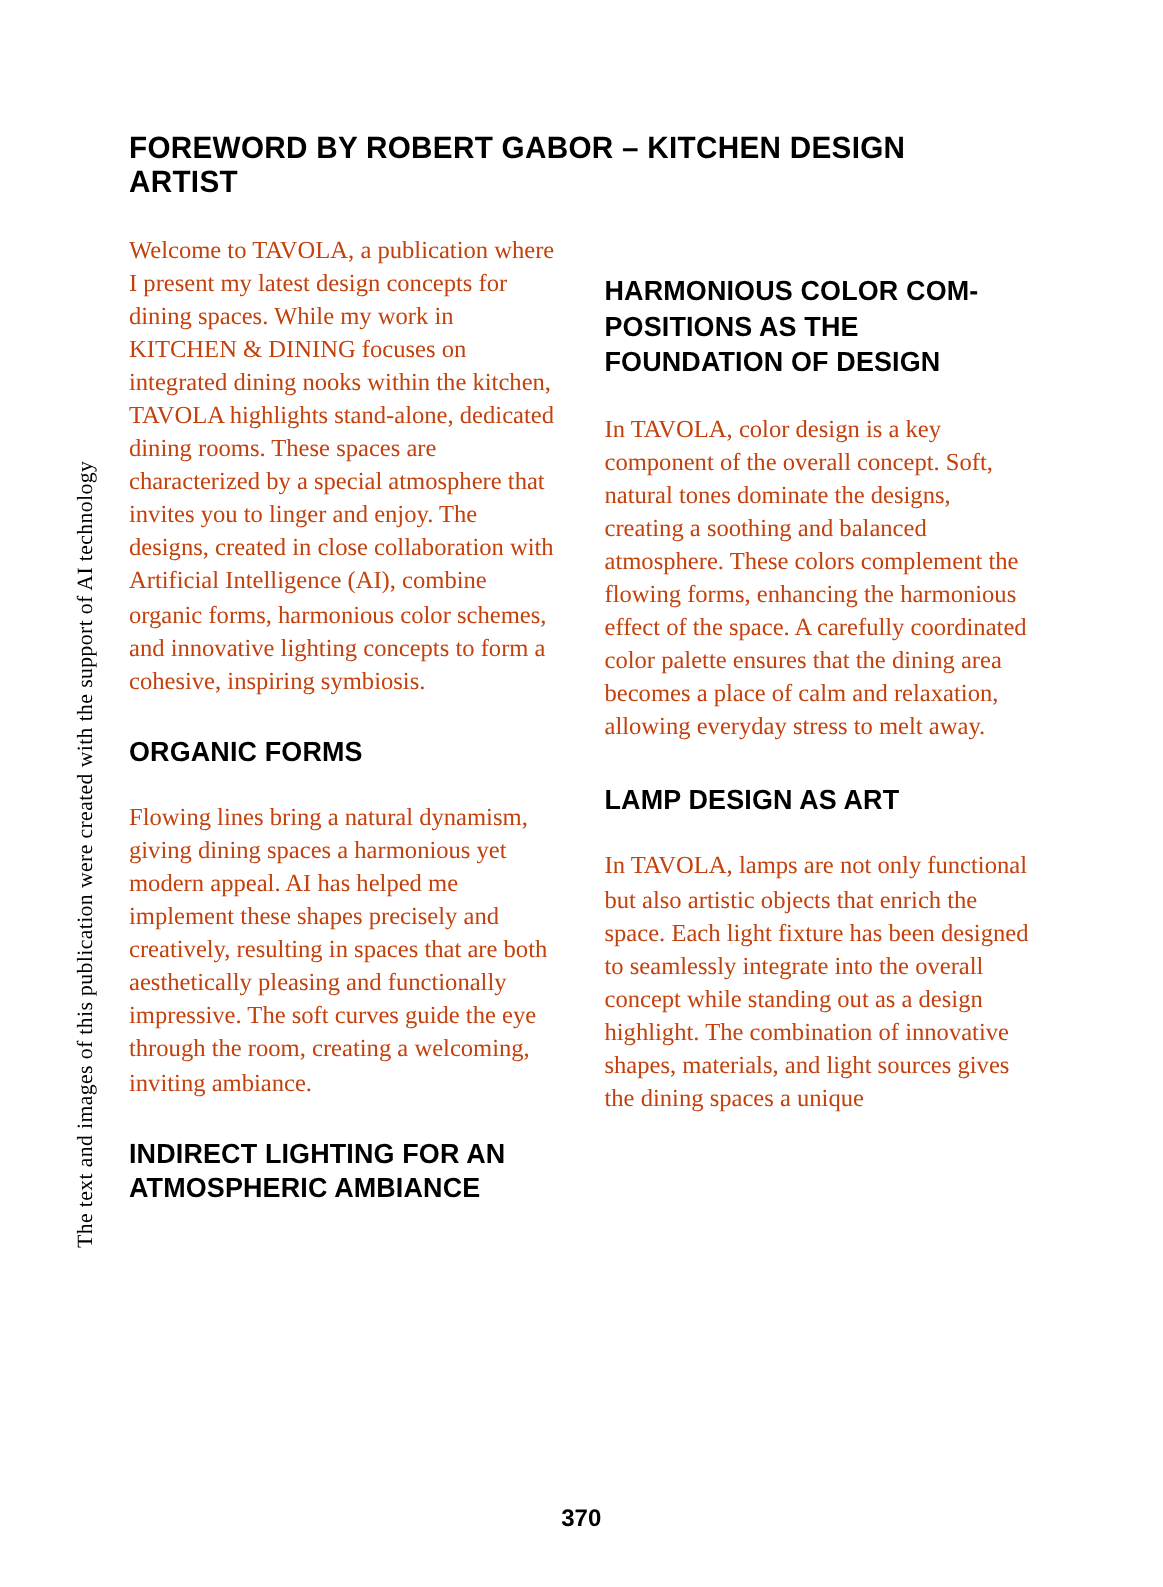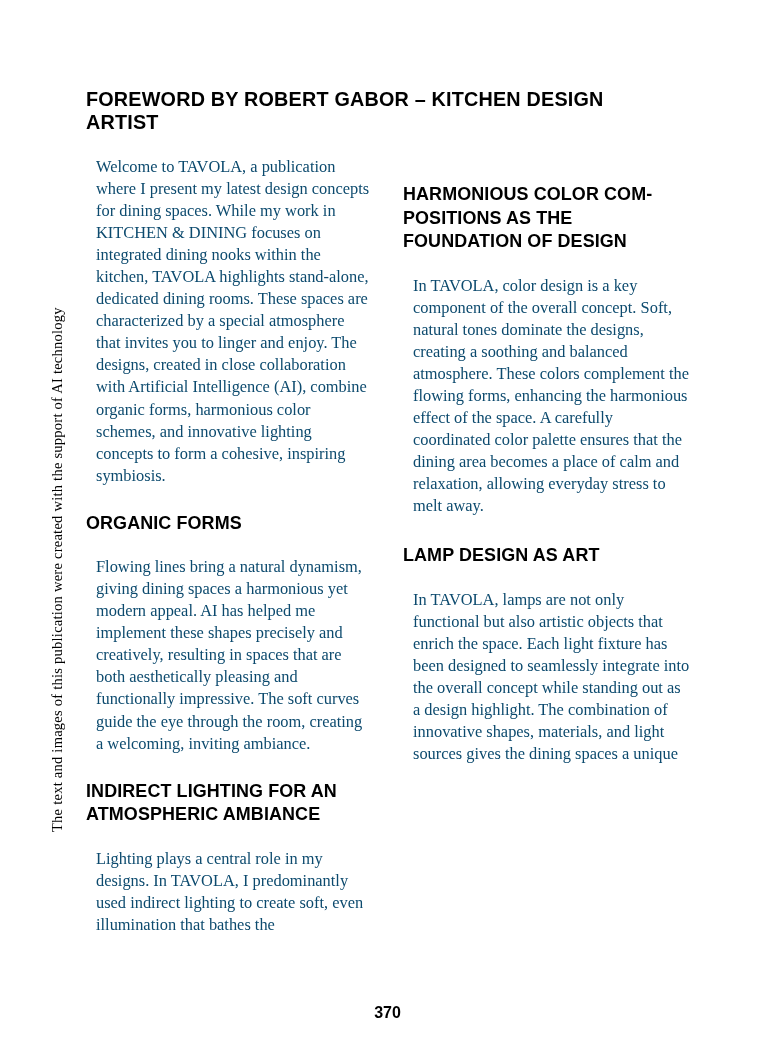--- a/index.html
+++ b/index.html
@@ -64,26 +64,26 @@
     height: 820px;
     display: flex;
     gap: 30px;
   }
   .col {
     width: 287px;
     flex: 0 0 287px;
   }
 
   p.body {
-    margin: 0 0 0 10px;
+    margin: 0 0 0 0;
     font-family: "Liberation Serif", serif;
     font-size: 16.4px;
     line-height: 22.05px;
     text-align: left;
-    color: #0c4a6e;
+    color: #c2410c;
     hyphens: manual;
   }
 
   h2.section-head {
     margin: 0;
     font-family: "Liberation Sans", sans-serif;
     font-weight: bold;
     font-size: 18.5px;
     line-height: 23.5px;
     letter-spacing: 0.1px;
@@ -130,21 +130,20 @@
       <div class="gap-before-head"></div>
       <h2 class="section-head">ORGANIC FORMS</h2>
       <div class="gap-after-head"></div>
 
       <p class="body">Flowing lines bring a natural dynamism, giving dining spaces a harmonious yet modern appeal. AI has helped me implement these shapes precisely and creatively, resulting in spaces that are both aesthetically pleasing and functionally impressive. The soft curves guide the eye through the room, creating a welcoming, inviting ambiance.</p>
 
       <div class="gap-before-head"></div>
       <h2 class="section-head">INDIRECT LIGHTING FOR AN ATMOSPHERIC AMBIANCE</h2>
       <div class="gap-after-head"></div>
 
-      <p class="body">Lighting plays a central role in my designs. In TAVOLA, I predominantly used indirect lighting to create soft, even illumination that bathes the</p>
     </div>
 
     <div class="col">
 
       <div class="gap-before-head-r"></div>
       <h2 class="section-head">HARMONIOUS COLOR COM-POSITIONS AS THE FOUNDATION OF DESIGN</h2>
       <div class="gap-after-head-r"></div>
 
       <p class="body">In TAVOLA, color design is a key component of the overall concept. Soft, natural tones dominate the designs, creating a soothing and balanced atmosphere. These colors complement the flowing forms, enhancing the harmonious effect of the space. A carefully coordinated color palette ensures that the dining area becomes a place of calm and relaxation, allowing everyday stress to melt away.</p>
 

